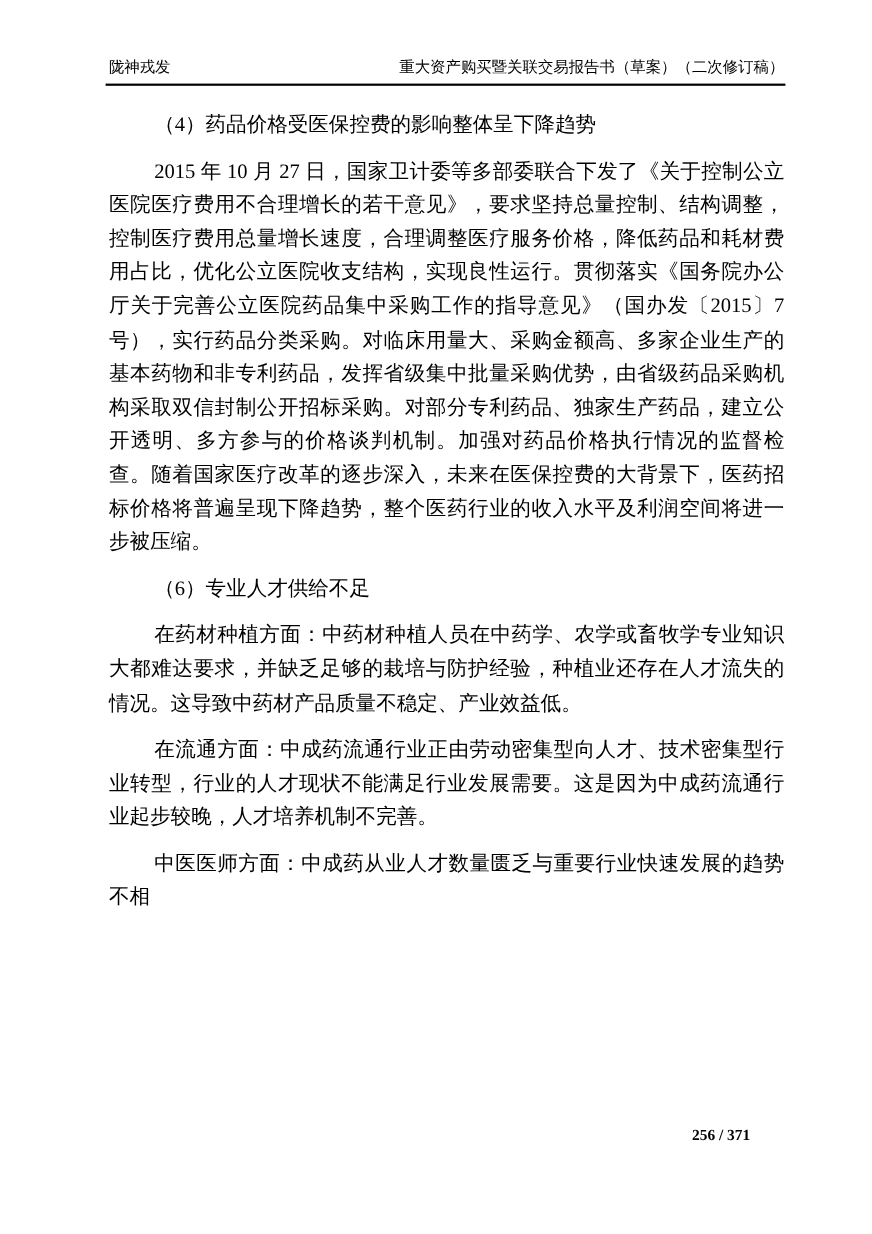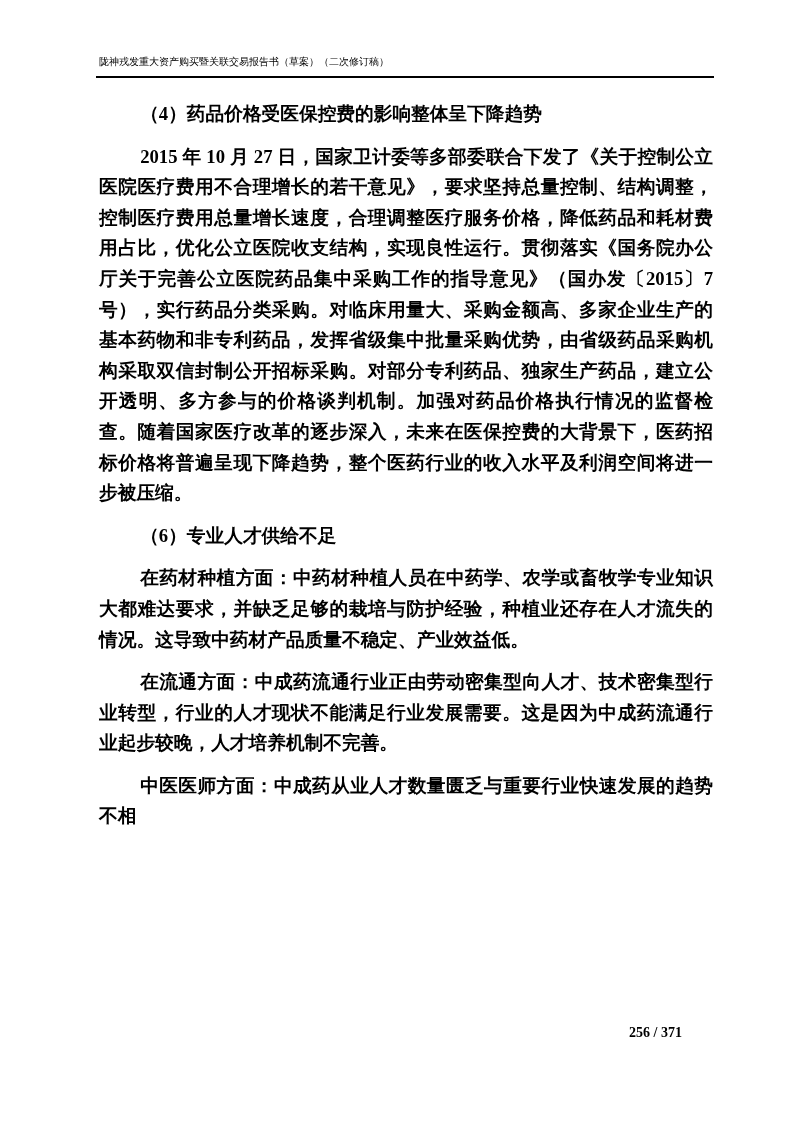--- a/index.html
+++ b/index.html
@@ -15,23 +15,23 @@
     overflow: hidden;
     font-family: "Liberation Serif", "DejaVu Serif", serif;
     color: #000000;
   }
   .header {
     position: absolute;
     left: 99px;
     top: 52px;
     width: 614px;
     display: flex;
-    justify-content: flex-start;
+    justify-content: space-between;
     align-items: flex-end;
-    font-size: 10px;
+    font-size: 14px;
     line-height: 20px;
     white-space: nowrap;
   }
   .header-rule {
     position: absolute;
     left: 96px;
     top: 76px;
     width: 618px;
     border-top: 2px solid #000000;
     height: 0;
@@ -44,21 +44,20 @@
     font-size: 18.7px;
     line-height: 30.6px;
     text-align: justify;
   }
   .doc-body p {
     margin: 0 0 12px 0;
     padding: 0;
   }
   .para.indent, .heading {
     text-indent: 2.2em;
-    font-weight: bold;
   }
   .para.no-indent {
     text-indent: 0;
   }
   .footer {
     position: absolute;
     top: 1024px;
     right: 111px;
     font-size: 14px;
     font-weight: bold;

